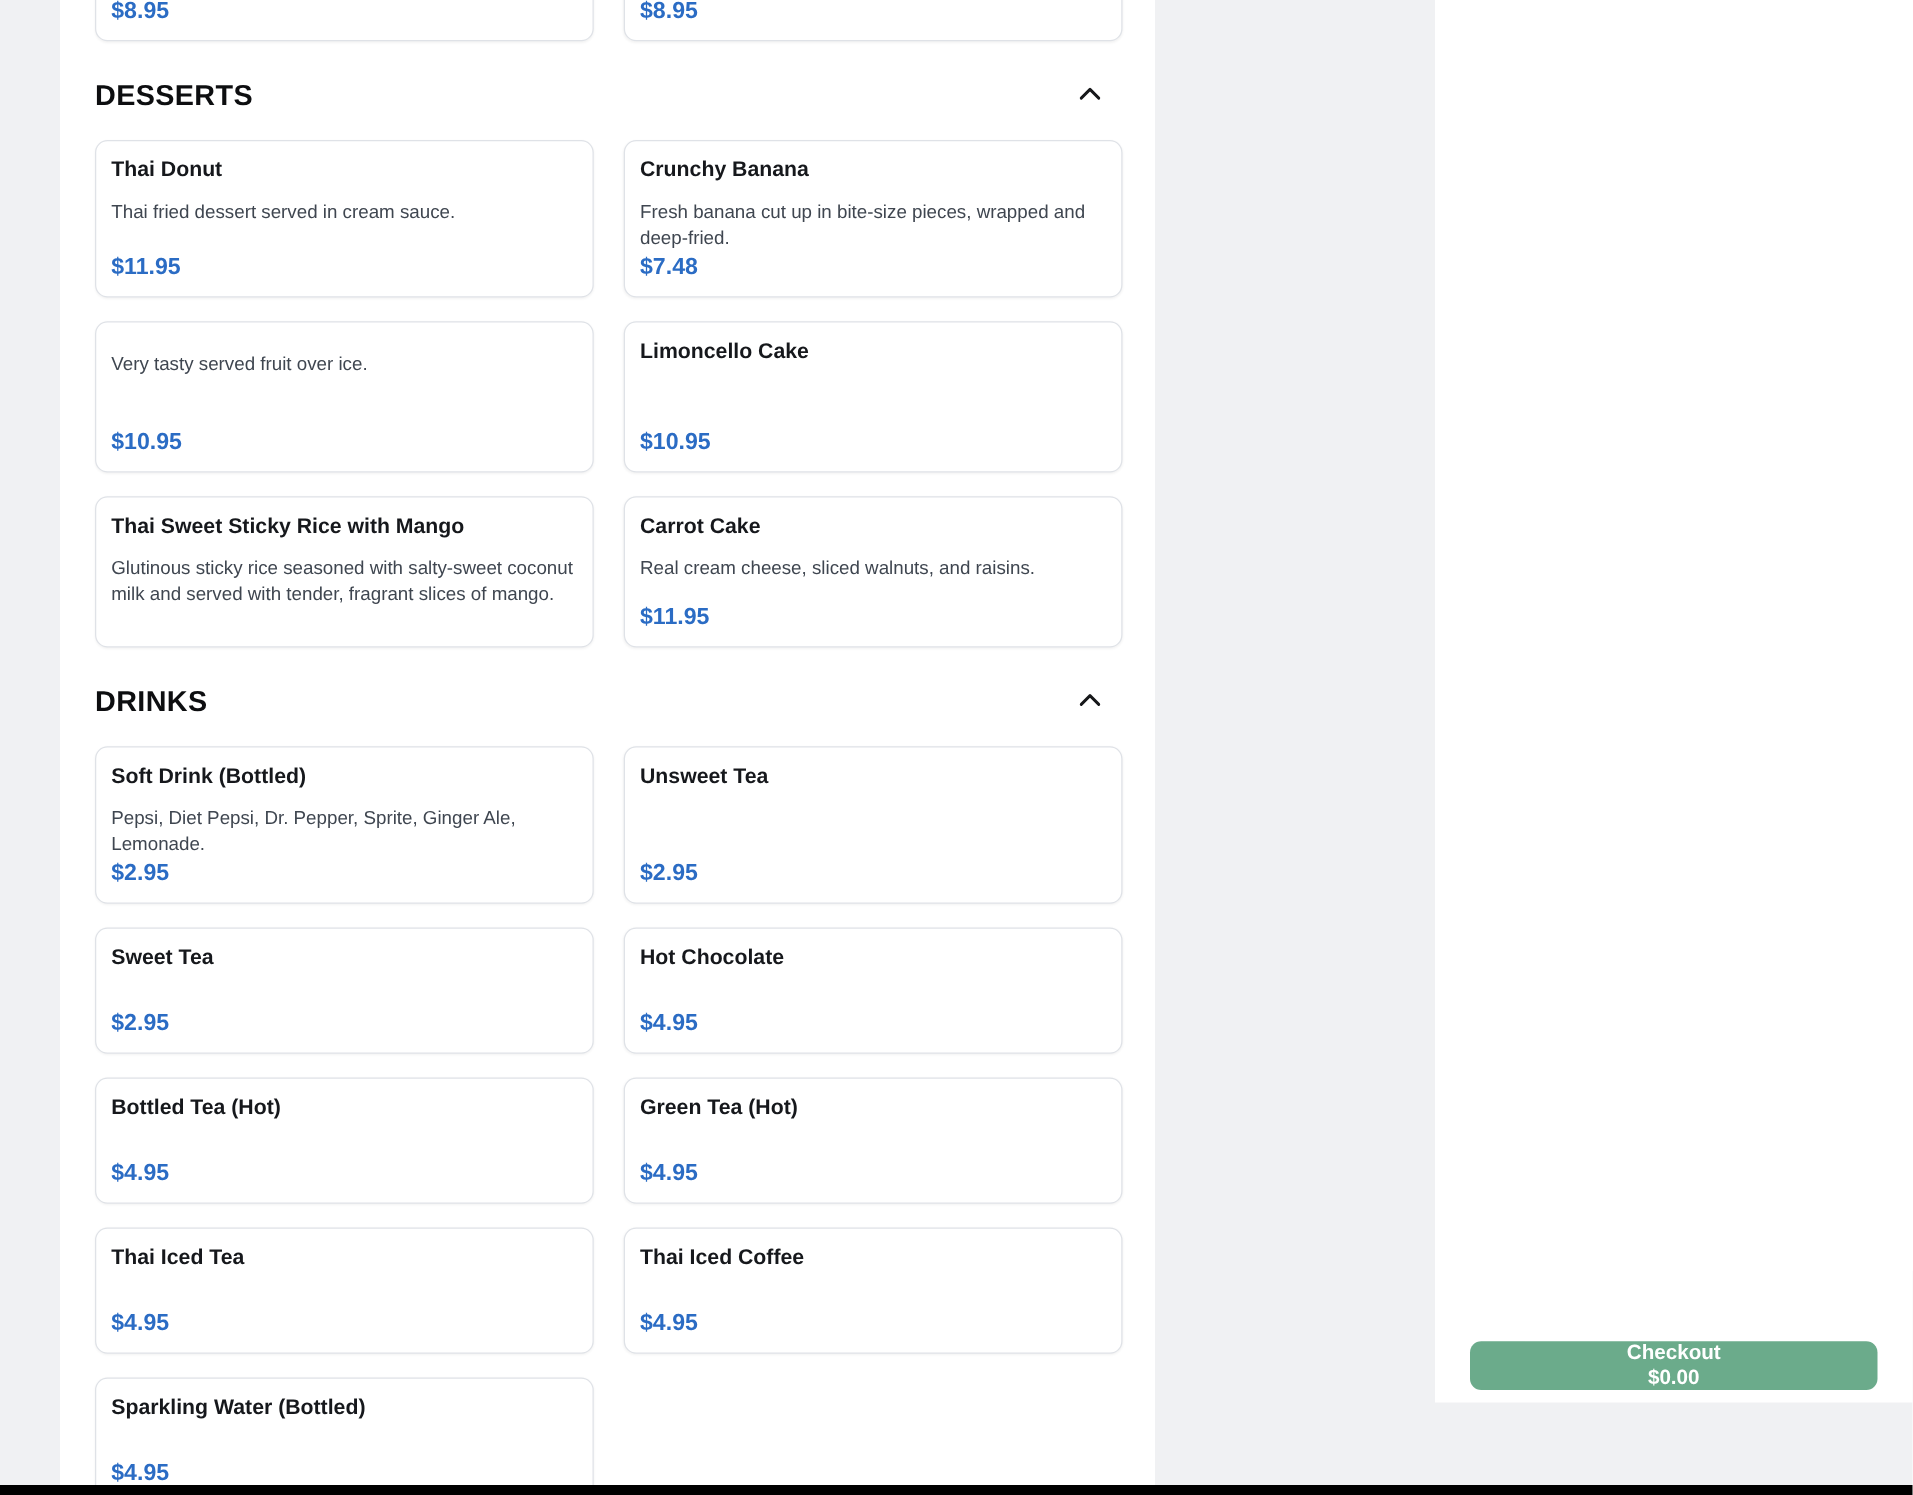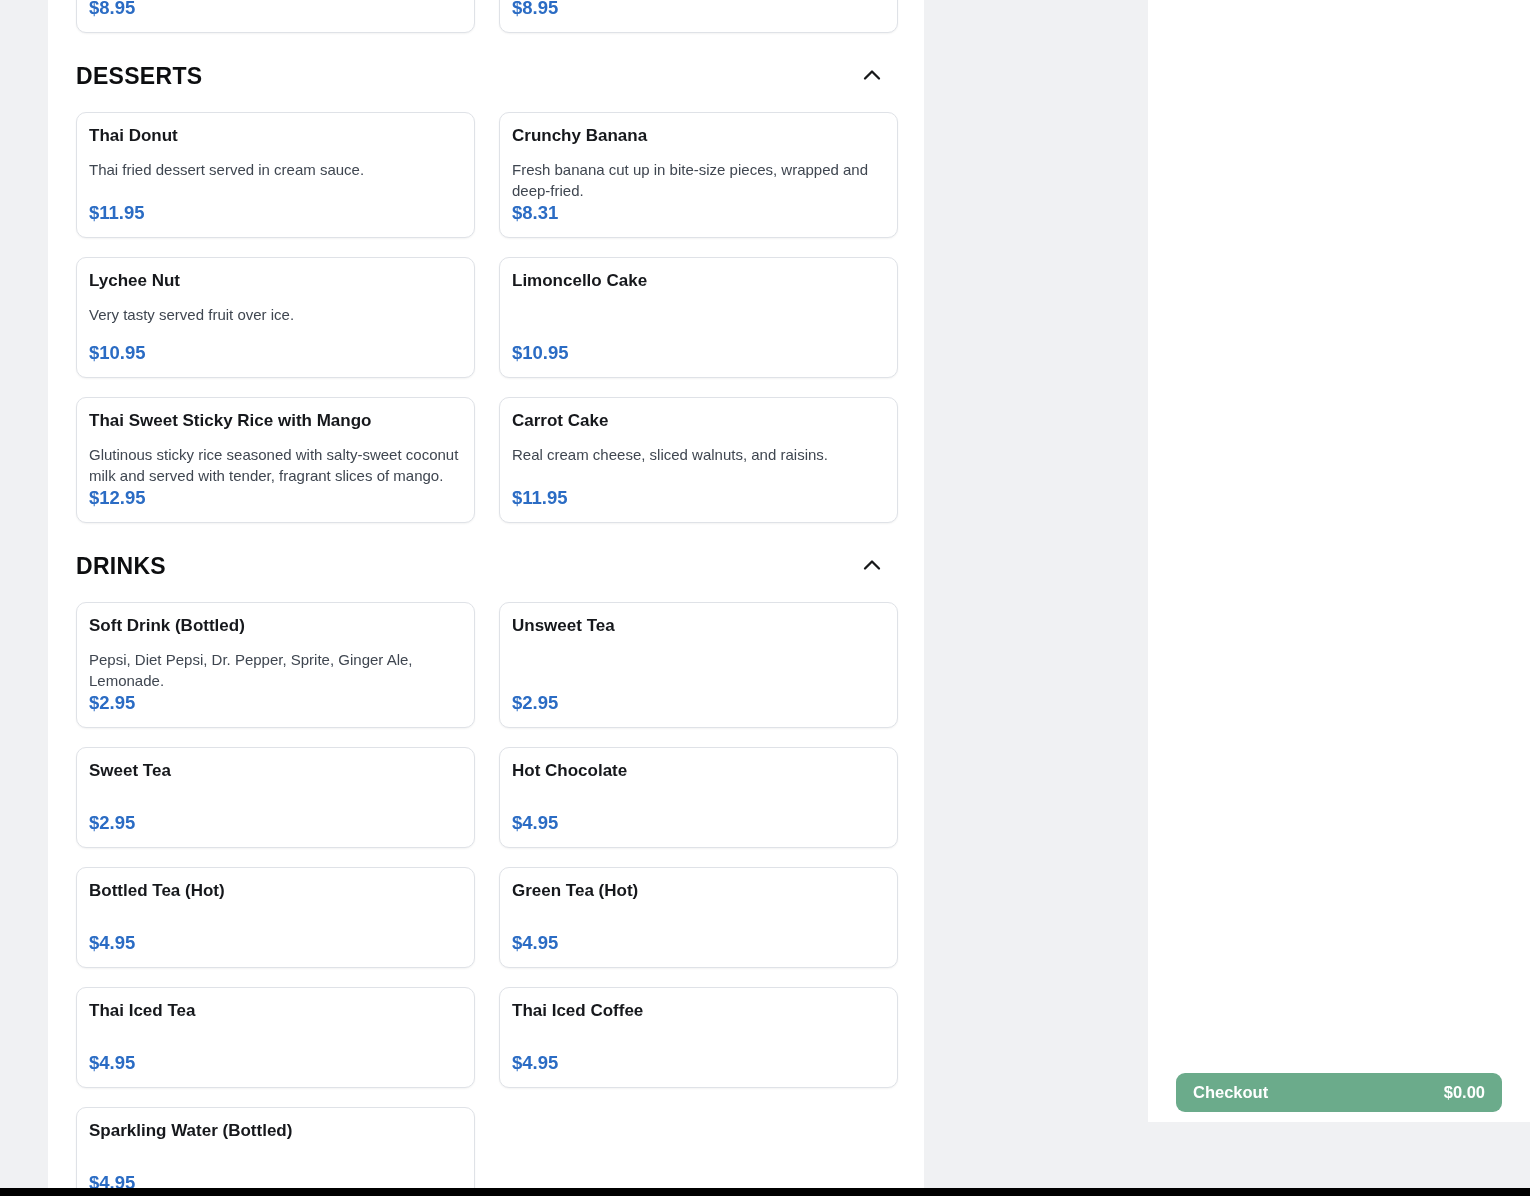--- a/index.html
+++ b/index.html
@@ -88,20 +88,21 @@
     width: 326px; height: 39px;
     border-radius: 9px;
     background: #6bab8b;
     color: #ffffff;
     display: flex; align-items: center; justify-content: space-between;
     padding: 0 17px;
     box-sizing: border-box;
     font-size: 16.5px; font-weight: 700;
     border: none;
     cursor: pointer;
+    flex-direction: column;
   }
 
   .bottom-bar {
     position: absolute; left: 0; top: 1188px;
     width: 1530px; height: 8px;
     background: #000000;
   }
 </style>
 </head>
 <body>
@@ -131,38 +132,36 @@
     <div class="grid">
   <div class="card has-desc">
     <div class="item-name">Thai Donut</div>
     <div class="item-desc">Thai fried dessert served in cream sauce.</div>
     <div class="item-price">$11.95</div>
   </div>
 
   <div class="card has-desc">
     <div class="item-name">Crunchy Banana</div>
     <div class="item-desc">Fresh banana cut up in bite-size pieces, wrapped and deep-fried.</div>
-    <div class="item-price">$8.31</div>
-  </div>
-
-  <div class="card has-desc">
-    <div class="item-name">Lychee Nut</div>
+    <div class="item-price">$7.48</div>
+  </div>
+
+  <div class="card has-desc">
     <div class="item-desc">Very tasty served fruit over ice.</div>
     <div class="item-price">$10.95</div>
   </div>
 
   <div class="card has-desc">
     <div class="item-name">Limoncello Cake</div>
     <div class="item-price">$10.95</div>
   </div>
 
   <div class="card has-desc">
     <div class="item-name">Thai Sweet Sticky Rice with Mango</div>
     <div class="item-desc">Glutinous sticky rice seasoned with salty-sweet coconut milk and served with tender, fragrant slices of mango.</div>
-    <div class="item-price">$12.95</div>
   </div>
 
   <div class="card has-desc">
     <div class="item-name">Carrot Cake</div>
     <div class="item-desc">Real cream cheese, sliced walnuts, and raisins.</div>
     <div class="item-price">$11.95</div>
   </div>
 </div>
   </section>
 

